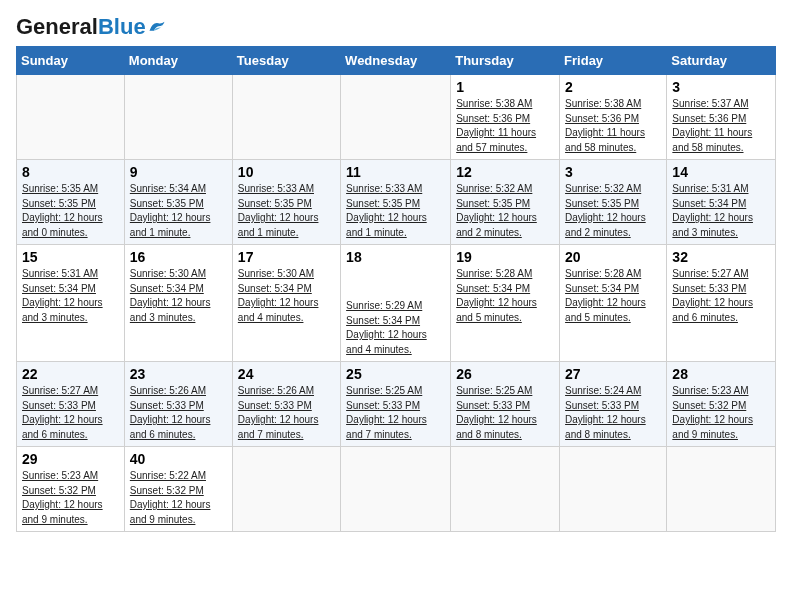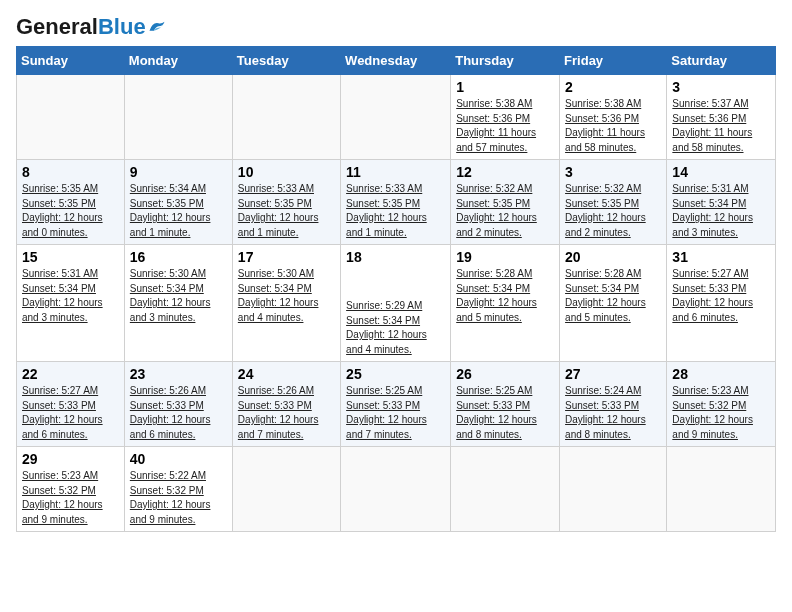--- a/index.html
+++ b/index.html
@@ -244,21 +244,21 @@
 and 5 minutes.</div>
         </td>
         <td>
           <span class="day-num">20</span>
           <div class="day-info" style="white-space: pre-line;">Sunrise: 5:28 AM
 Sunset: 5:34 PM
 Daylight: 12 hours
 and 5 minutes.</div>
         </td>
         <td>
-          <span class="day-num">31</span>
+          <span class="day-num">32</span>
           <div class="day-info" style="white-space: pre-line;">Sunrise: 5:27 AM
 Sunset: 5:33 PM
 Daylight: 12 hours
 and 6 minutes.</div>
         </td>
       </tr>
       <tr>
         <td>
           <span class="day-num">22</span>
           <div class="day-info" style="white-space: pre-line;">Sunrise: 5:27 AM

